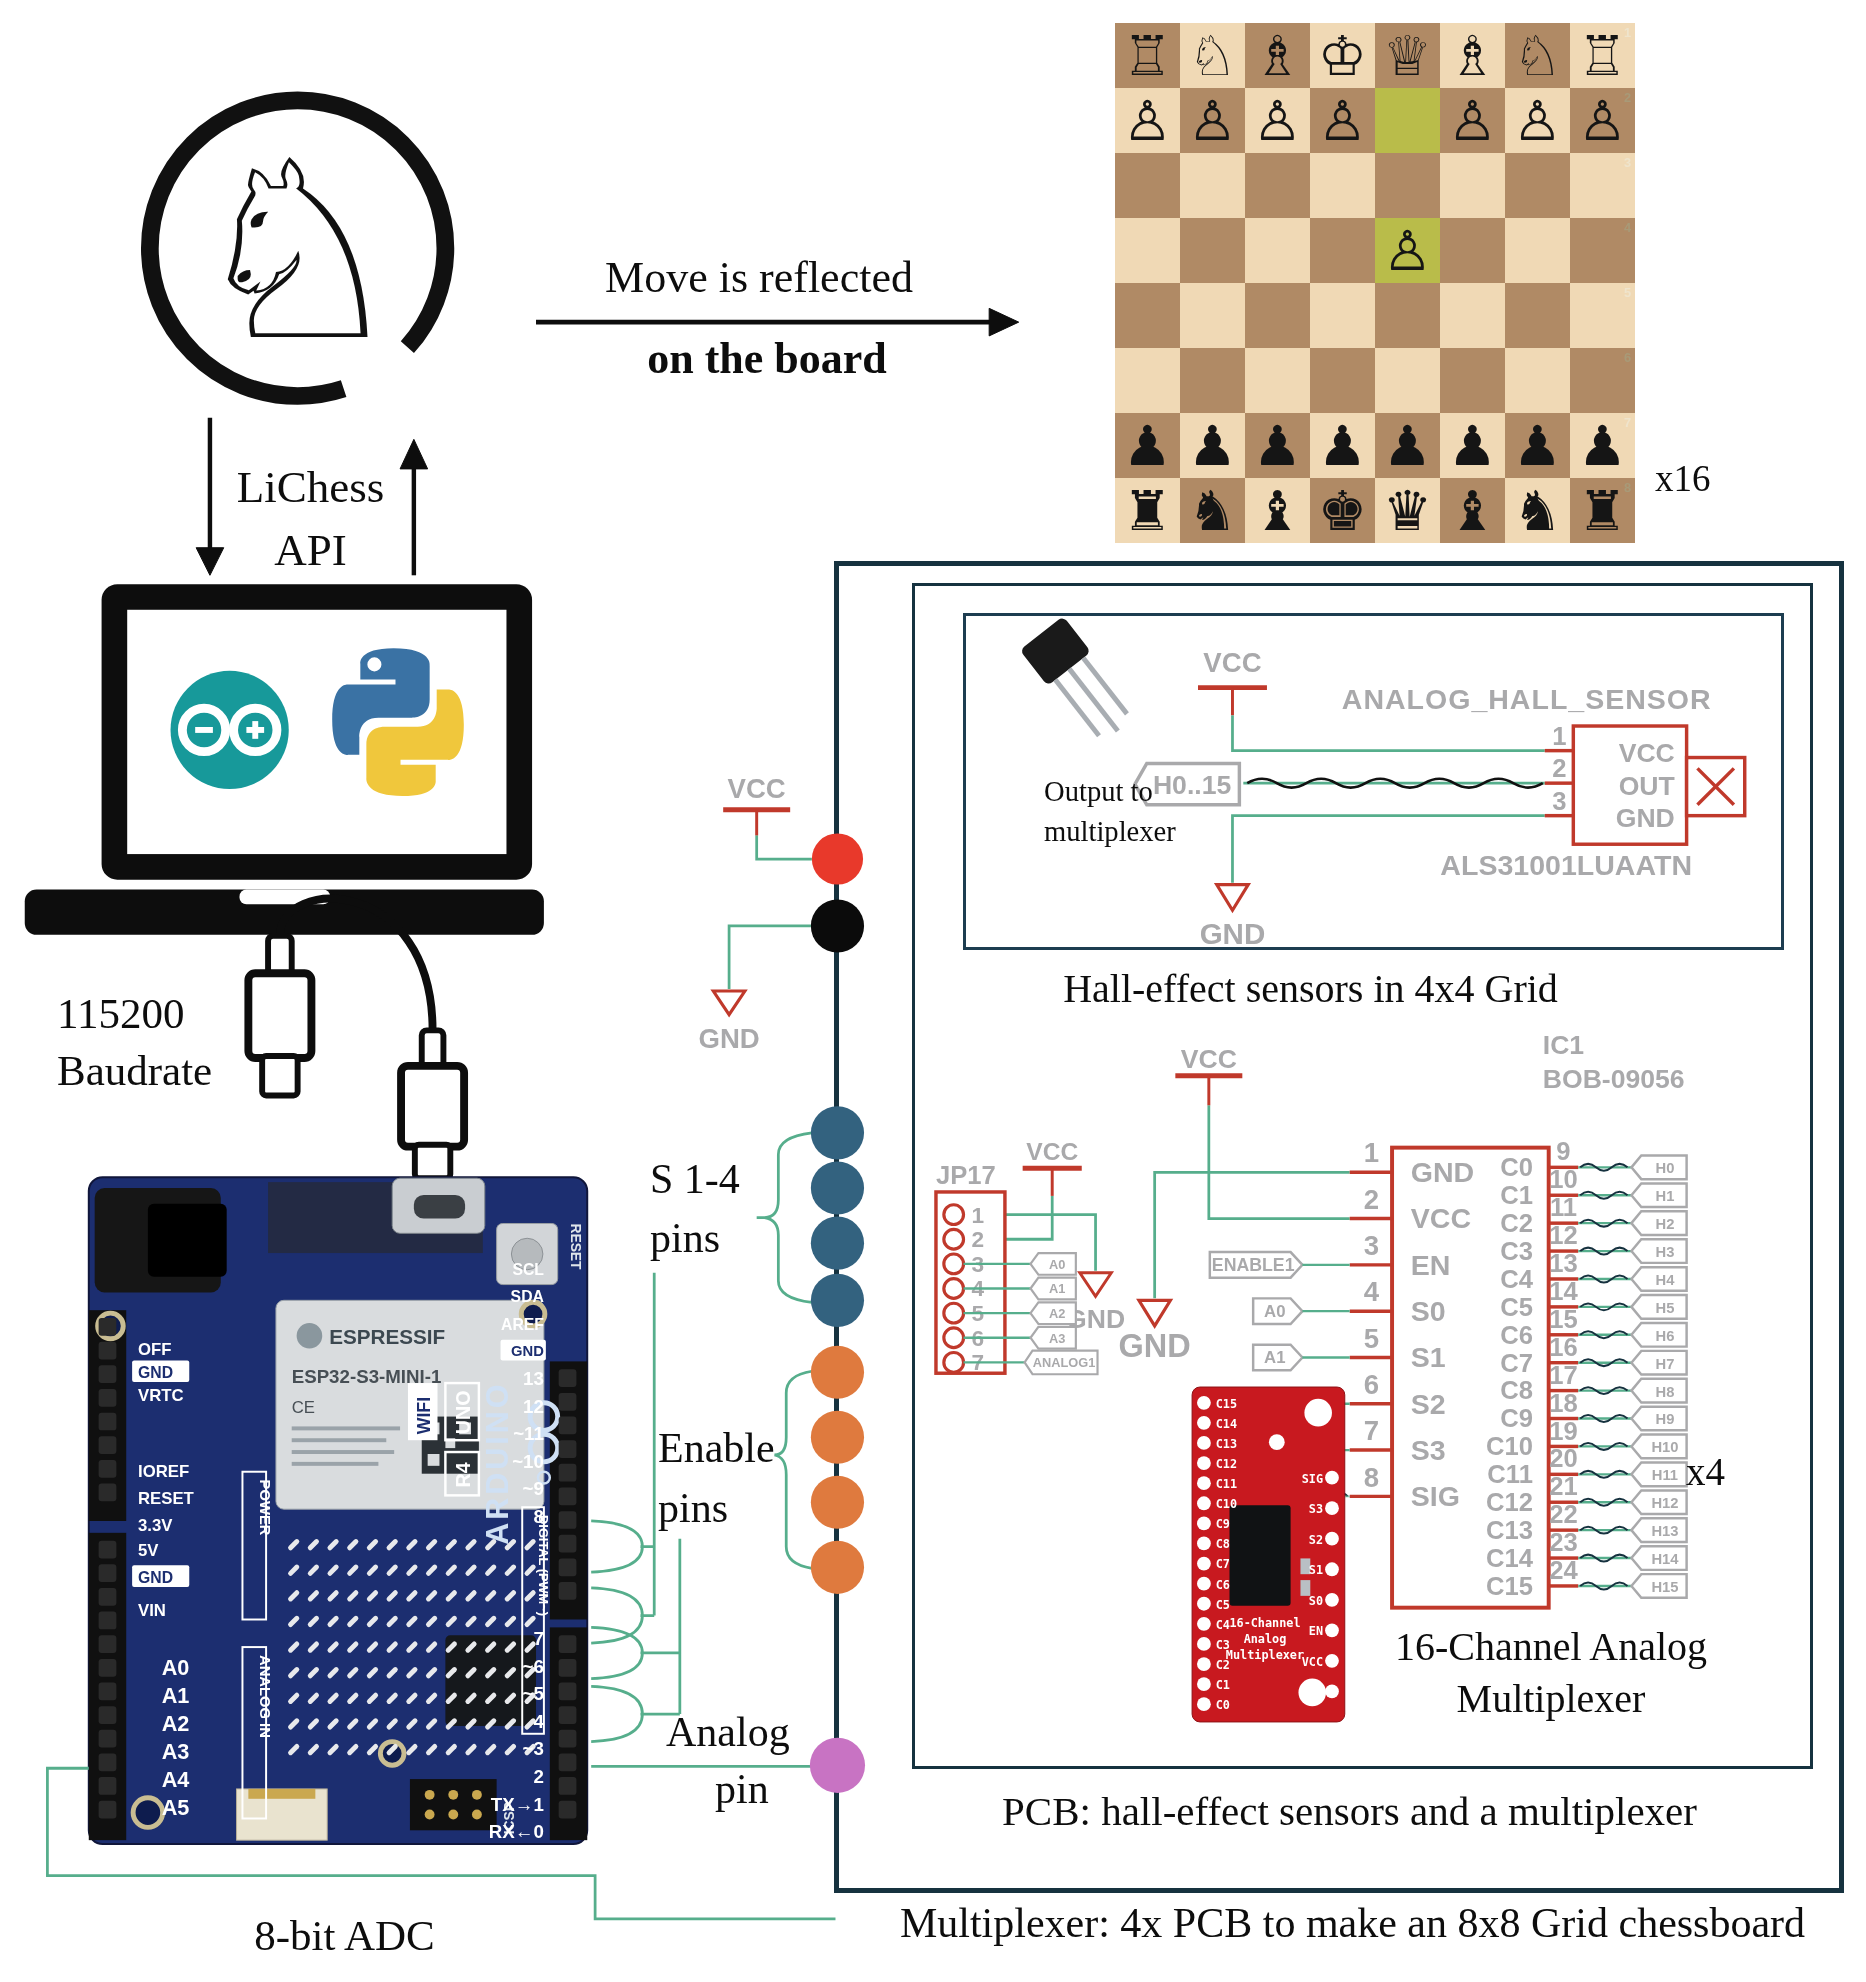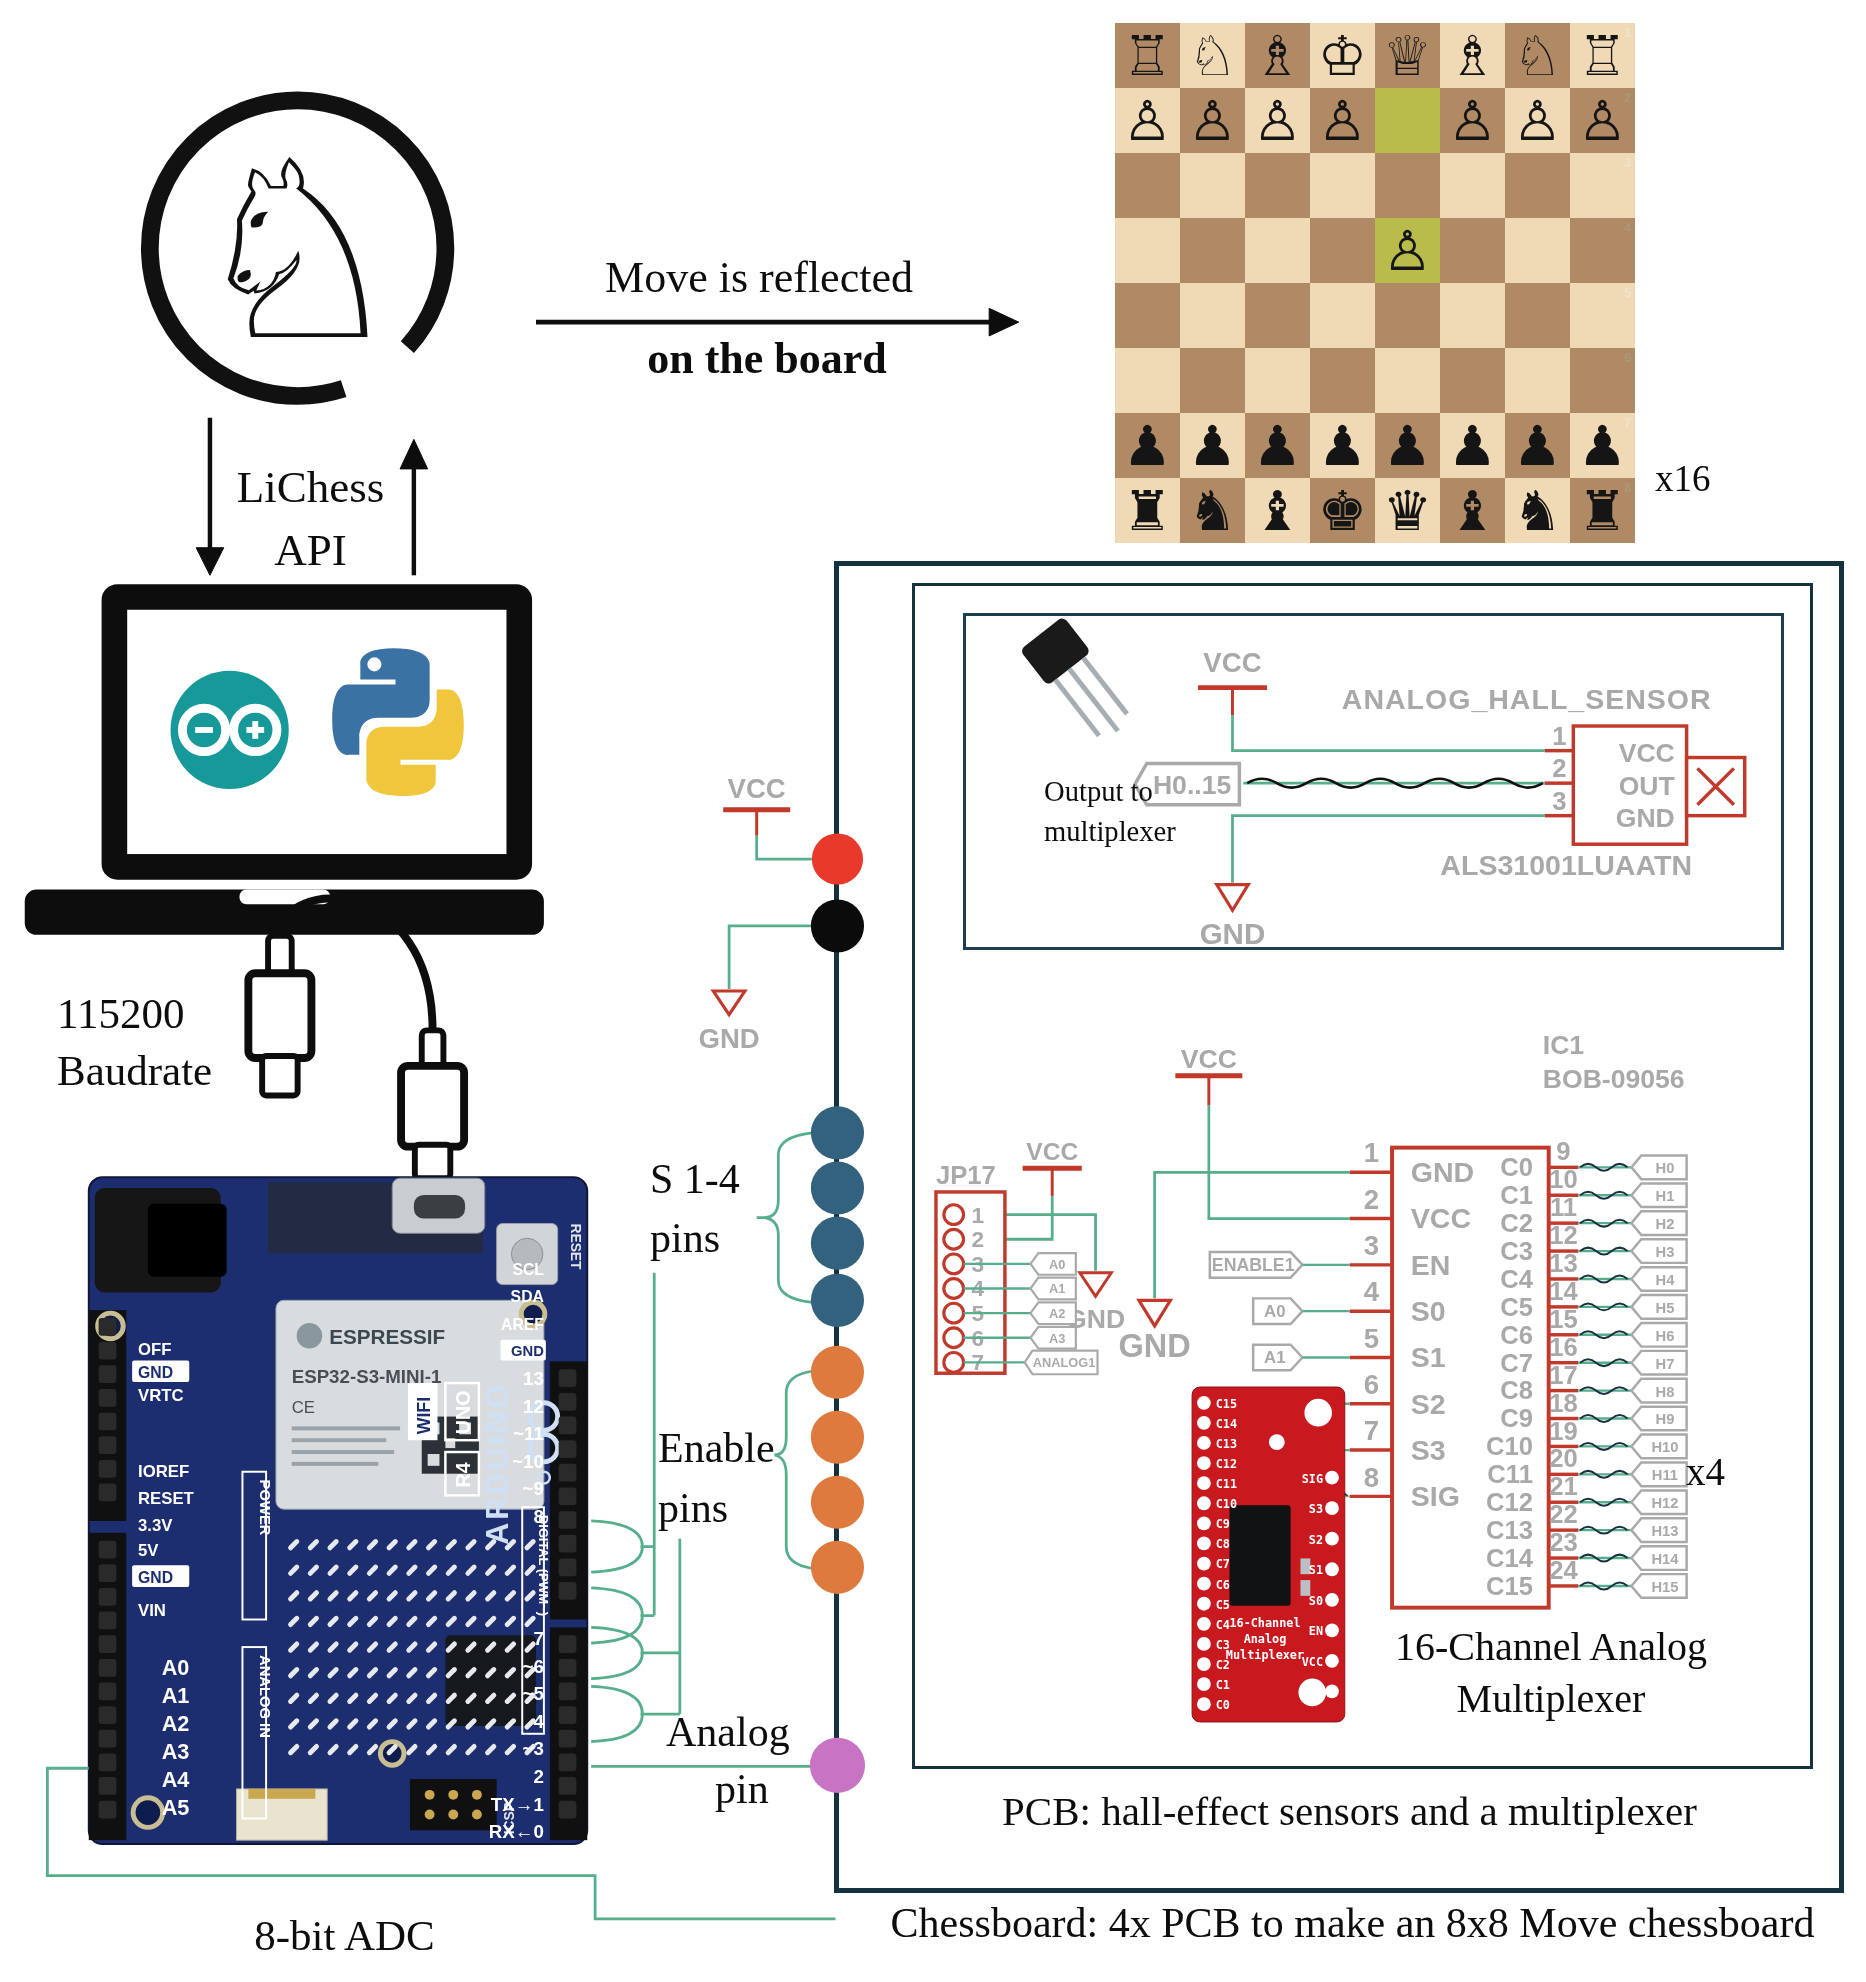--- a/index.html
+++ b/index.html
@@ -842,21 +842,22 @@
   <div class="cap" style="left:1655px;top:457px;font-size:37px;">x16</div>
   <div class="cap" style="left:57px;top:989px;font-size:43px;">115200</div>
   <div class="cap" style="left:57px;top:1046px;font-size:43px;text-align:center;">Baudrate</div>
   <div class="cap" style="left:650px;top:1155px;font-size:42px;">S 1-4</div>
   <div class="cap" style="left:650px;top:1214px;font-size:42px;">pins</div>
   <div class="cap" style="left:658px;top:1424px;font-size:42px;">Enable</div>
   <div class="cap" style="left:658px;top:1484px;font-size:42px;">pins</div>
   <div class="cap" style="left:666px;top:1708px;font-size:42px;">Analog</div>
   <div class="cap" style="left:715px;top:1765px;font-size:42px;">pin</div>
   <div class="cap ctr" style="left:192px;top:1911px;width:305px;font-size:43px;">8-bit ADC</div>
+  <div class="cap ctr" style="left:1015px;top:965px;width:591px;font-size:40px;">Hall-effect sensors in 4x4 Grid</div>
   <div class="cap" style="left:1044px;top:776px;font-size:28.6px;">Output to</div>
   <div class="cap" style="left:1044px;top:816px;font-size:28.6px;">multiplexer</div>
   <div class="cap ctr" style="left:1359px;top:1623px;width:384px;font-size:40px;">16-Channel Analog</div>
   <div class="cap ctr" style="left:1359px;top:1675px;width:384px;font-size:40px;">Multiplexer</div>
   <div class="cap" style="left:1686px;top:1428px;font-size:39px;margin-top:21px;">x4</div>
   <div class="cap ctr" style="left:916px;top:1787px;width:867px;font-size:41px;">PCB: hall-effect sensors and a multiplexer</div>
-  <div class="cap ctr" style="left:839px;top:1899px;width:1027px;font-size:42px;">Chessboard: 4x PCB to make an 8x8 Move chessboard</div>
+  <div class="cap ctr" style="left:839px;top:1899px;width:1027px;font-size:42px;">Multiplexer: 4x PCB to make an 8x8 Grid chessboard</div>
 </div>
 
 
 </body></html>

